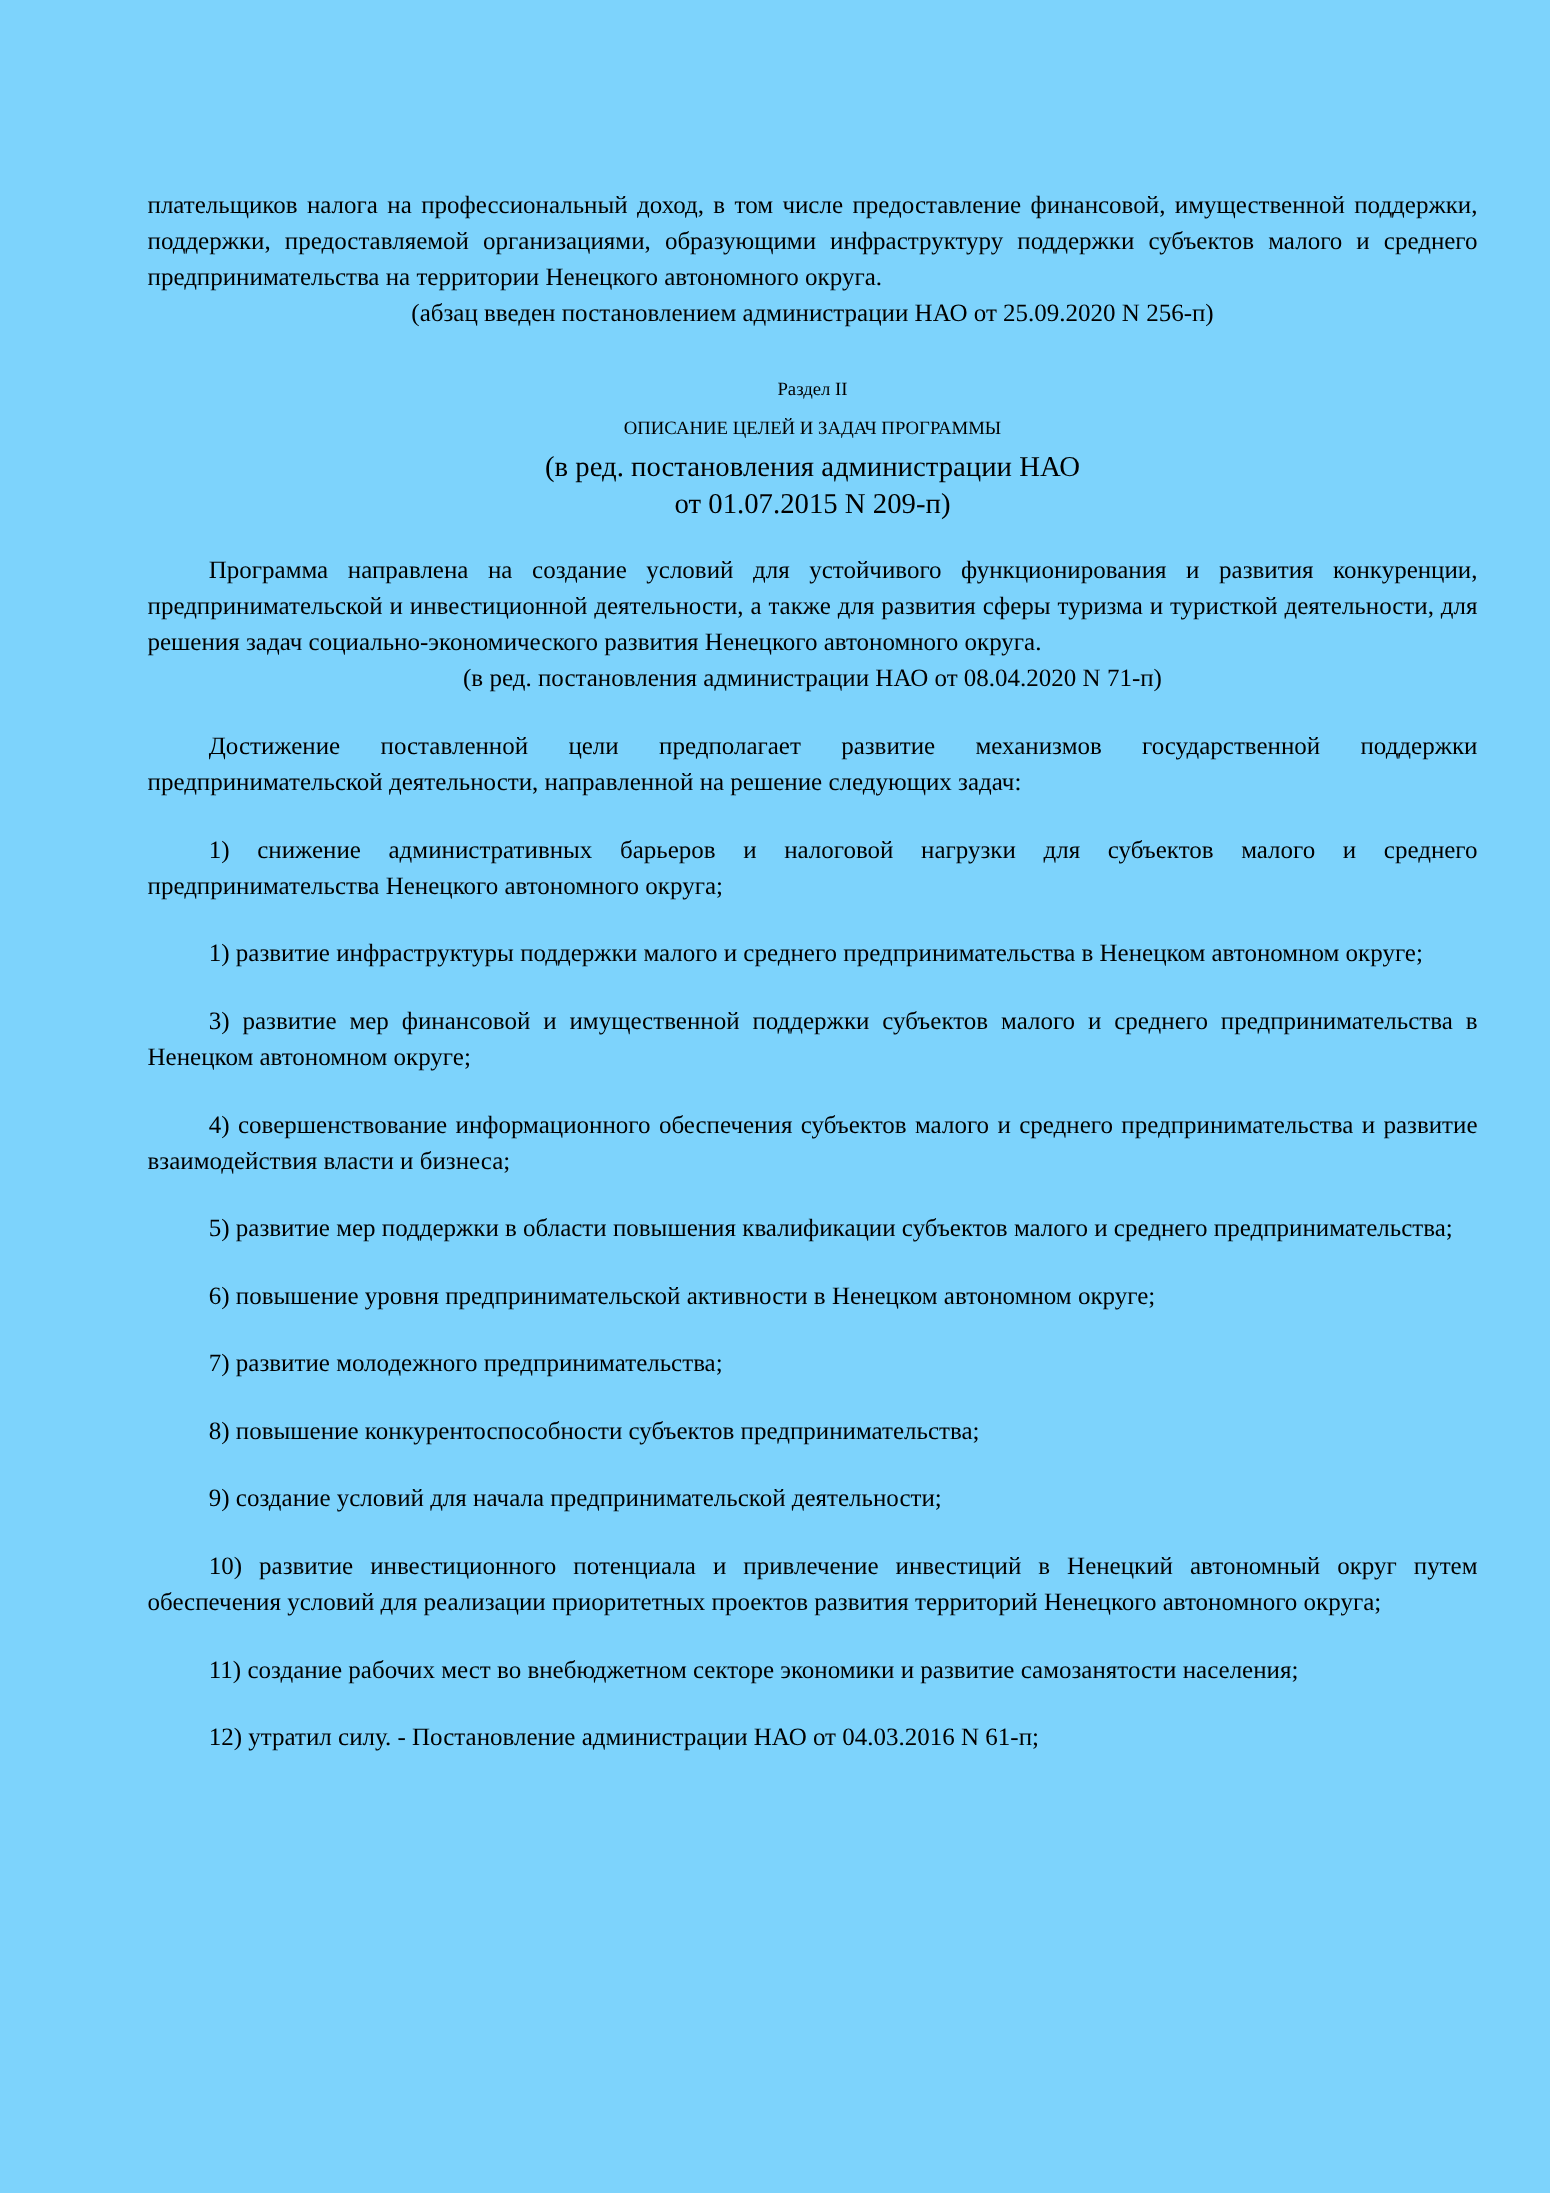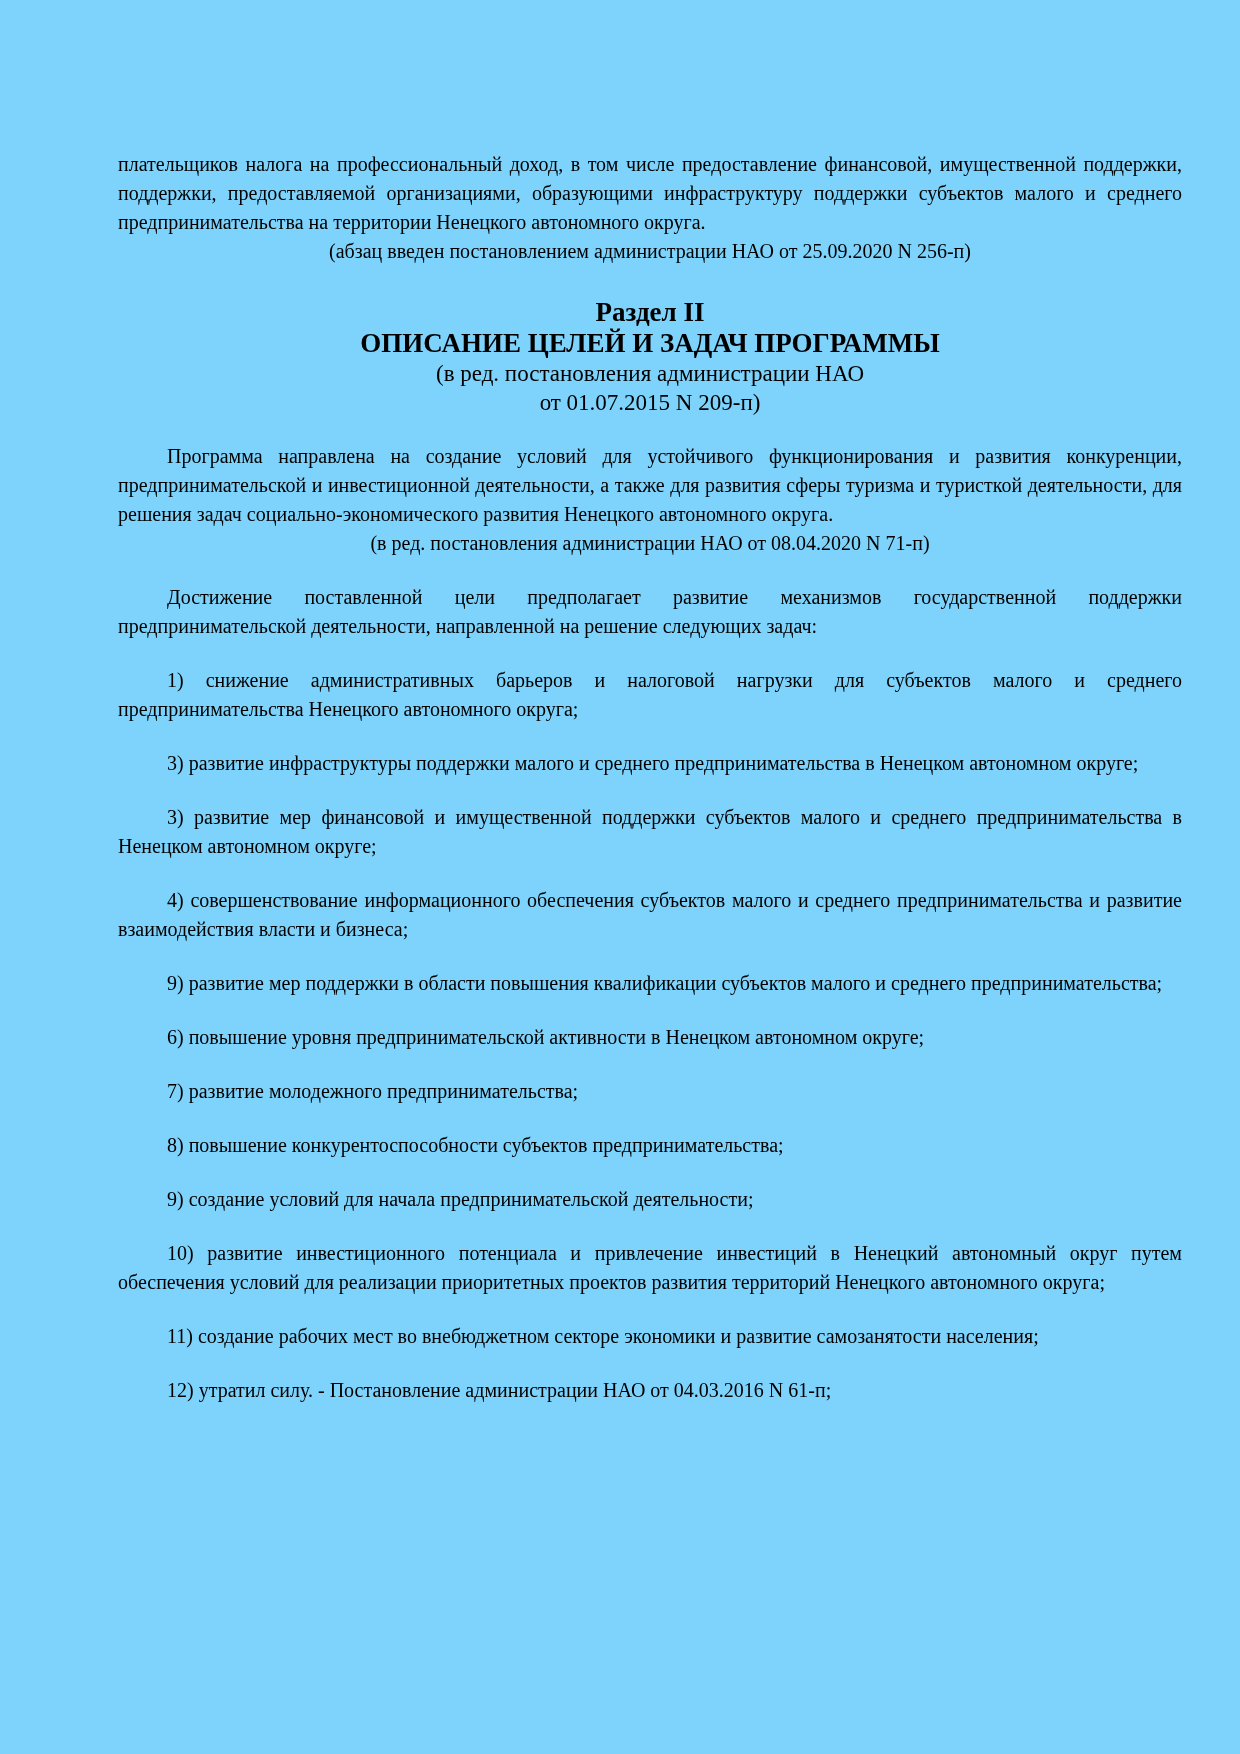--- a/index.html
+++ b/index.html
@@ -36,22 +36,22 @@
   }
   .note {
     margin: 0;
     text-align: center;
   }
   .heading {
     margin: 31px 0 0 0;
     text-align: center;
   }
   .heading-bold-line {
-    font-weight: bold;
-    font-size: 27px;
+    font-weight: normal;
+    font-size: 15px;
     line-height: 31px;
   }
   .heading-normal-line {
     font-size: 23px;
     line-height: 29px;
   }
 </style>
 </head>
 <body>
 
@@ -66,24 +66,24 @@
     <div class="heading-normal-line">(в ред. постановления администрации НАО</div>
     <div class="heading-normal-line">от 01.07.2015 N 209-п)</div>
   </div>
 
   <p class="para indent spaced">Программа направлена на создание условий для устойчивого функционирования и развития конкуренции, предпринимательской и инвестиционной деятельности, а также для развития сферы туризма и туристкой деятельности, для решения задач социально-экономического развития Ненецкого автономного округа.</p>
   <p class="note">(в ред. постановления администрации НАО от 08.04.2020 N 71-п)</p>
 
   <p class="para indent spaced">Достижение поставленной цели предполагает развитие механизмов государственной поддержки предпринимательской деятельности, направленной на решение следующих задач:</p>
 
   <p class="para indent spaced">1) снижение административных барьеров и налоговой нагрузки для субъектов малого и среднего предпринимательства Ненецкого автономного округа;</p>
-  <p class="para indent spaced">3) развитие инфраструктуры поддержки малого и среднего предпринимательства в Ненецком автономном округе;</p>
+  <p class="para indent spaced">1) развитие инфраструктуры поддержки малого и среднего предпринимательства в Ненецком автономном округе;</p>
   <p class="para indent spaced">3) развитие мер финансовой и имущественной поддержки субъектов малого и среднего предпринимательства в Ненецком автономном округе;</p>
   <p class="para indent spaced">4) совершенствование информационного обеспечения субъектов малого и среднего предпринимательства и развитие взаимодействия власти и бизнеса;</p>
-  <p class="para indent spaced">9) развитие мер поддержки в области повышения квалификации субъектов малого и среднего предпринимательства;</p>
+  <p class="para indent spaced">5) развитие мер поддержки в области повышения квалификации субъектов малого и среднего предпринимательства;</p>
   <p class="para indent spaced">6) повышение уровня предпринимательской активности в Ненецком автономном округе;</p>
   <p class="para indent spaced">7) развитие молодежного предпринимательства;</p>
   <p class="para indent spaced">8) повышение конкурентоспособности субъектов предпринимательства;</p>
   <p class="para indent spaced">9) создание условий для начала предпринимательской деятельности;</p>
   <p class="para indent spaced">10) развитие инвестиционного потенциала и привлечение инвестиций в Ненецкий автономный округ путем обеспечения условий для реализации приоритетных проектов развития территорий Ненецкого автономного округа;</p>
   <p class="para indent spaced">11) создание рабочих мест во внебюджетном секторе экономики и развитие самозанятости населения;</p>
   <p class="para indent spaced">12) утратил силу. - Постановление администрации НАО от 04.03.2016 N 61-п;</p>
 
 </div>
 

